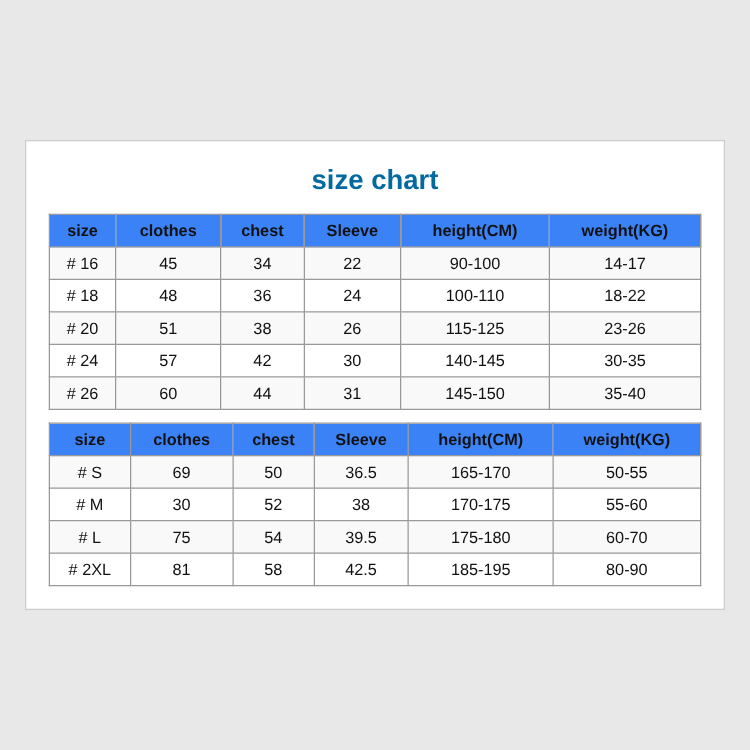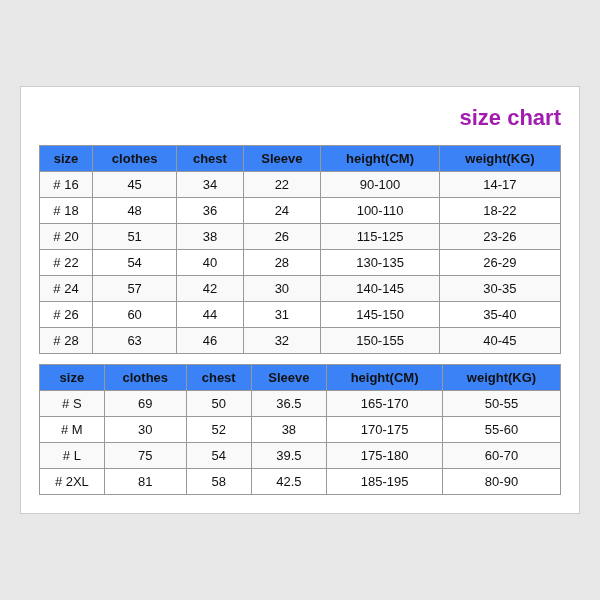--- a/index.html
+++ b/index.html
@@ -16,25 +16,25 @@
       justify-content: center;
       font-family: Arial, sans-serif;
     }
     .card {
       background: #ffffff;
       border: 1px solid #cccccc;
       padding: 18px;
       width: 560px;
     }
     .title {
-      text-align: right;
+      text-align: center;
       font-size: 22px;
       font-weight: bold;
       margin-bottom: 14px;
-      color: #a21caf;
+      color: #0369a1;
     }
     table {
       width: 100%;
       border-collapse: collapse;
       font-size: 13px;
     }
     th, td {
       border: 1px solid #999;
       text-align: center;
       padding: 5px 4px;
@@ -91,50 +91,34 @@
         </tr>
         <tr>
           <td># 20</td>
           <td>51</td>
           <td>38</td>
           <td>26</td>
           <td>115-125</td>
           <td>23-26</td>
         </tr>
         <tr>
-          <td># 22</td>
-          <td>54</td>
-          <td>40</td>
-          <td>28</td>
-          <td>130-135</td>
-          <td>26-29</td>
-        </tr>
-        <tr>
           <td># 24</td>
           <td>57</td>
           <td>42</td>
           <td>30</td>
           <td>140-145</td>
           <td>30-35</td>
         </tr>
         <tr>
           <td># 26</td>
           <td>60</td>
           <td>44</td>
           <td>31</td>
           <td>145-150</td>
           <td>35-40</td>
-        </tr>
-        <tr>
-          <td># 28</td>
-          <td>63</td>
-          <td>46</td>
-          <td>32</td>
-          <td>150-155</td>
-          <td>40-45</td>
         </tr>
       </tbody>
   </table>
 
   <div class="table-gap"></div>
 
   <table>
     <thead>
       <tr>
           <th>size</th>

